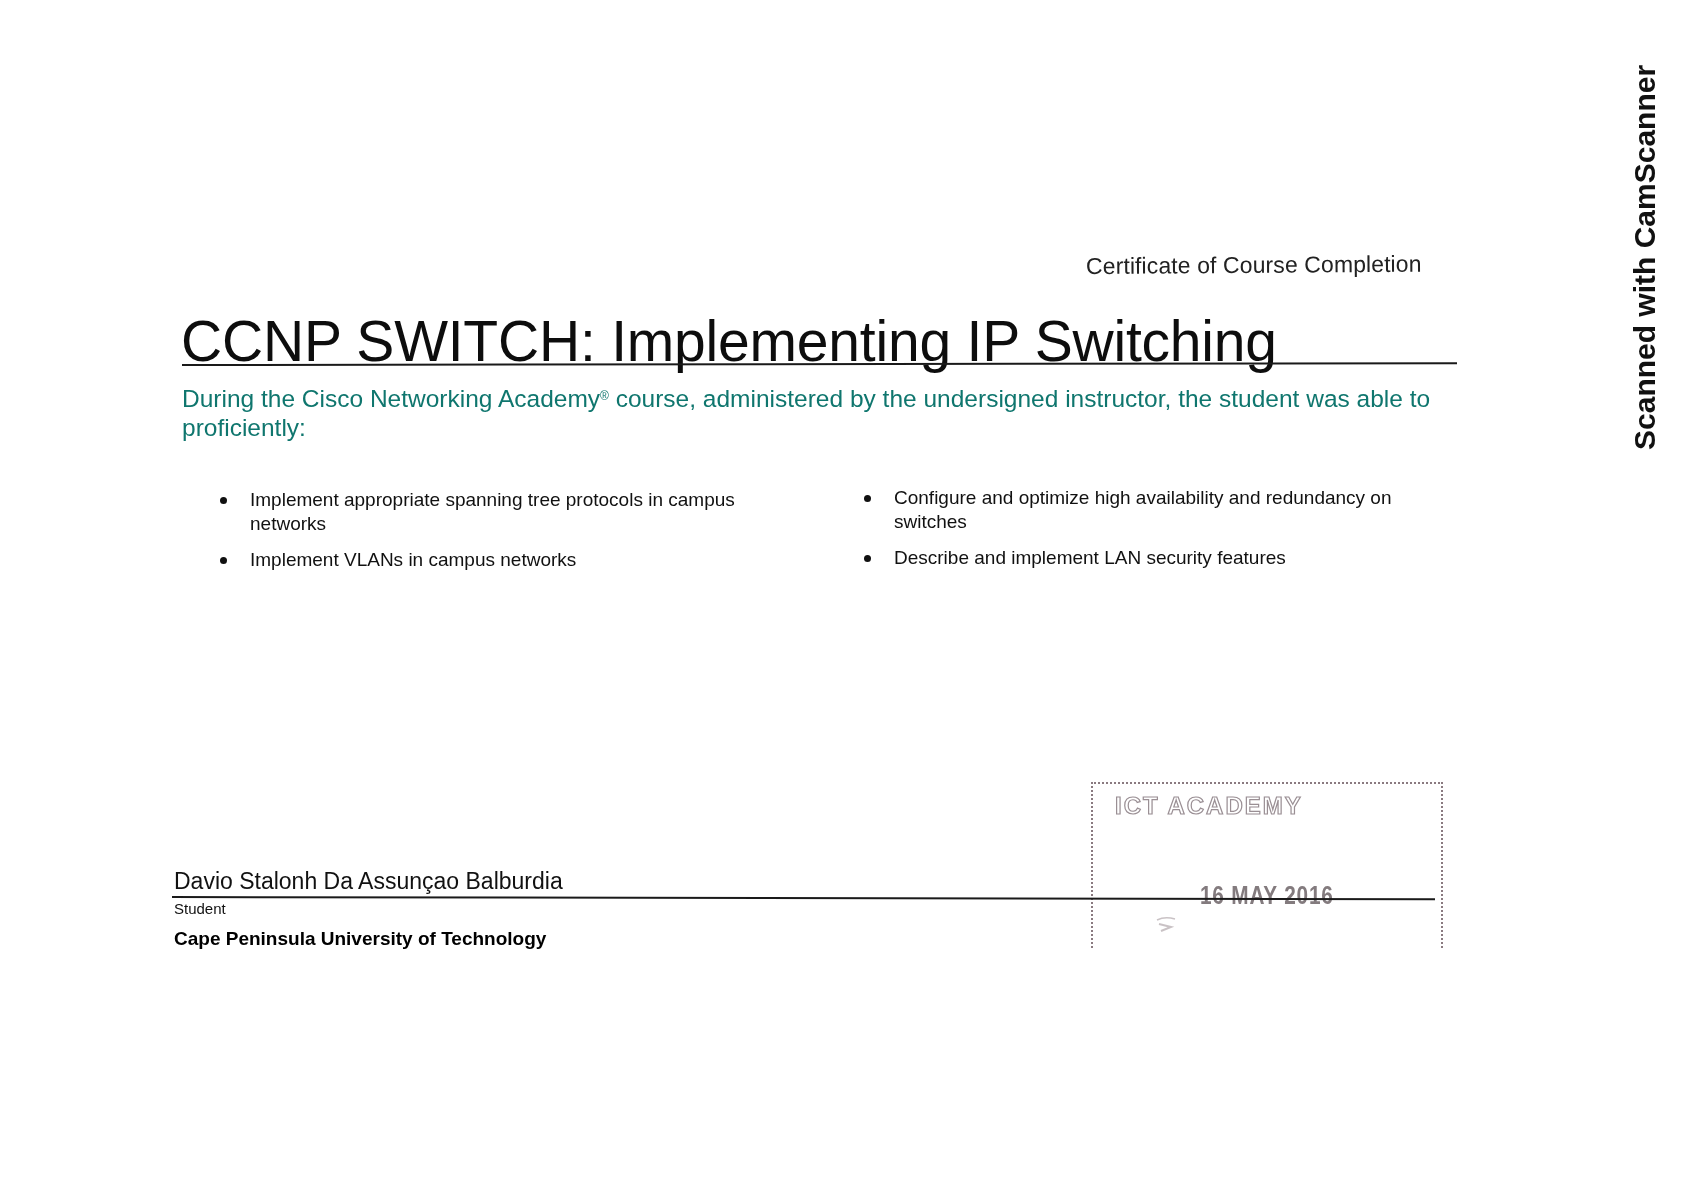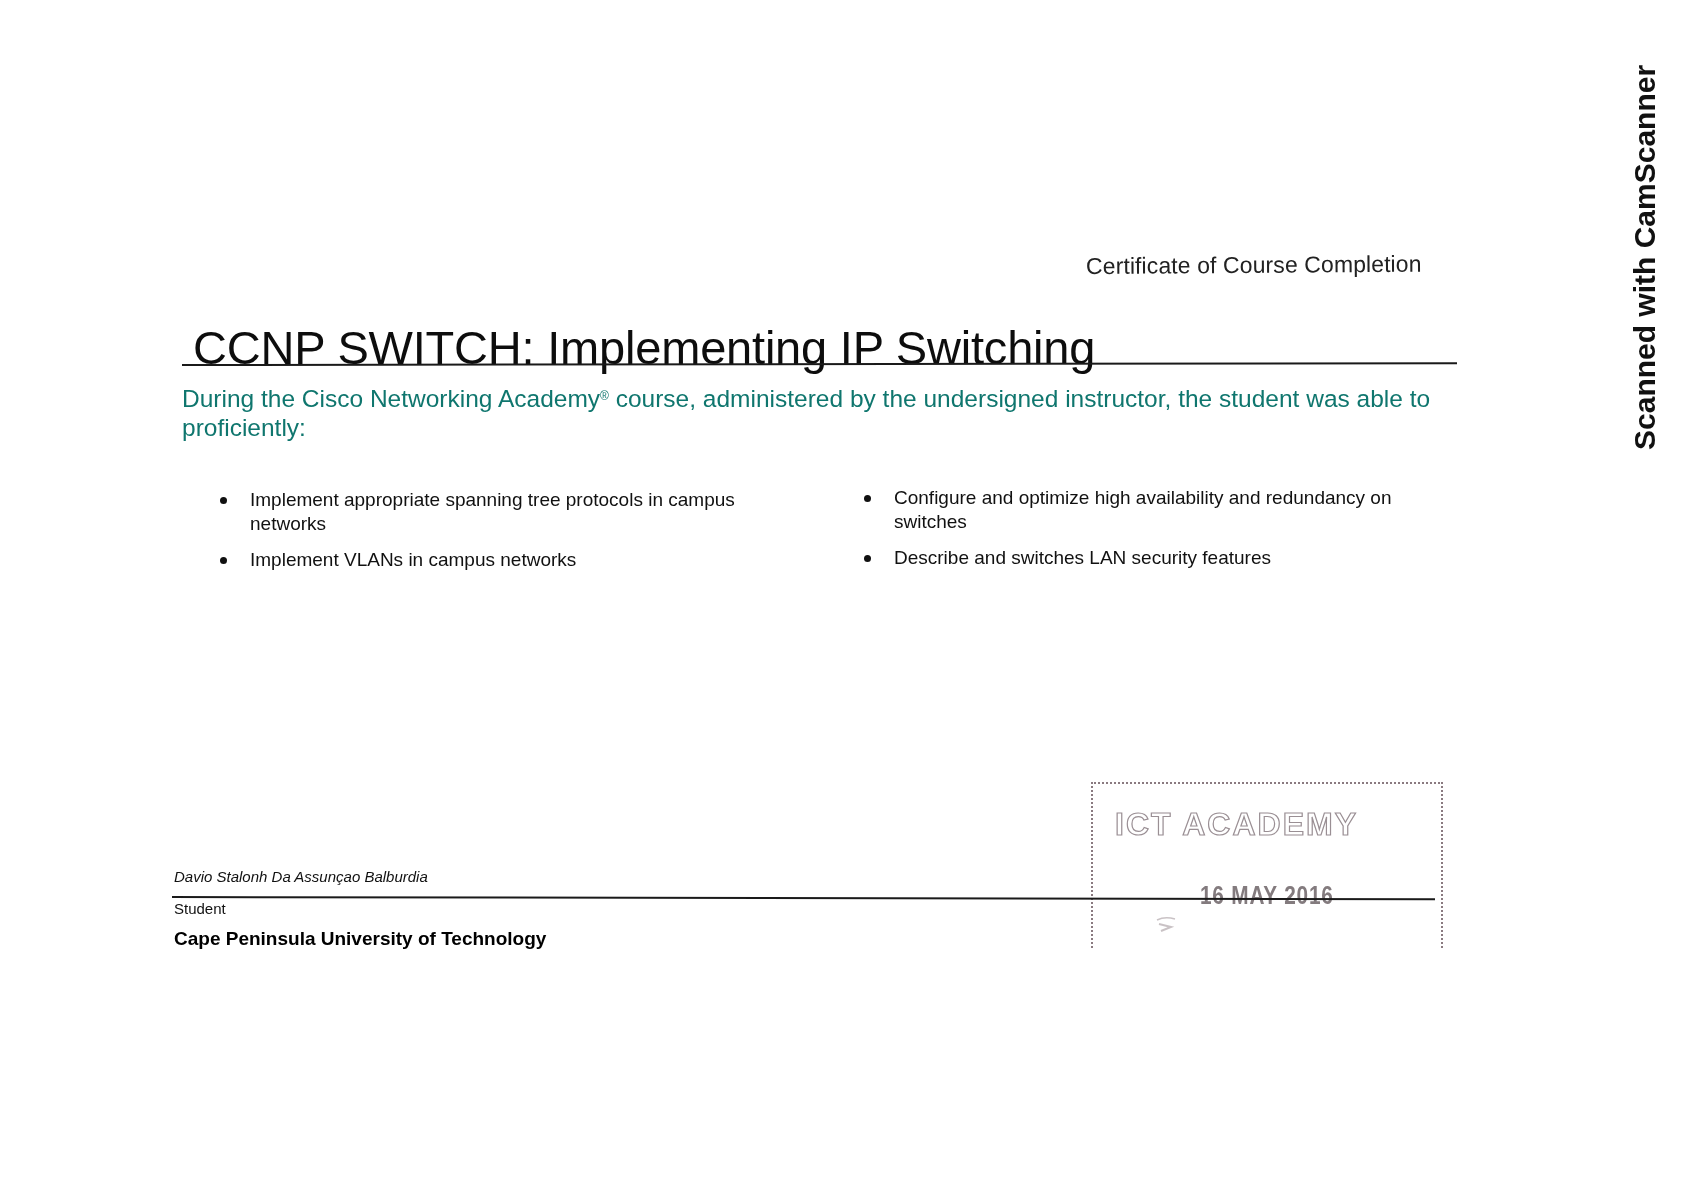--- a/index.html
+++ b/index.html
@@ -23,24 +23,24 @@
       font-size: 23px;
       color: #222;
       letter-spacing: 0.1px;
       transform: rotate(-0.4deg);
       transform-origin: left center;
       white-space: nowrap;
     }
     .title {
       left: 181px;
       top: 308px;
-      font-size: 47px;
+      font-size: 57px;
       font-weight: normal;
       color: #0d0d0d;
-      margin: 12px;
+      margin: 0;
       white-space: nowrap;
       letter-spacing: -0.2px;
     }
     .title-rule {
       left: 182px;
       top: 364px;
       width: 1275px;
       height: 0;
       border-top: 2px solid #1a1a1a;
       transform: rotate(-0.08deg);
@@ -91,24 +91,23 @@
     }
     .bullets-right {
       left: 864px;
       top: 486px;
       width: 580px;
     }
 
     .student-name {
       left: 174px;
       top: 868px;
-      font-size: 15px;
-      color: #111;
-      white-space: nowrap;
-      font-style: italic;
+      font-size: 23px;
+      color: #111;
+      white-space: nowrap;
     }
     .sign-rule {
       left: 172px;
       top: 896px;
       width: 1263px;
       height: 0;
       border-top: 2px solid #1a1a1a;
       transform: rotate(0.1deg);
       transform-origin: left center;
     }
@@ -133,22 +132,22 @@
       width: 352px;
       height: 166px;
       border-left: 2px dotted #8a7a80;
       border-right: 2px dotted #8a7a80;
       border-top: 2px dotted #8a7a80;
       box-sizing: border-box;
     }
     .stamp-title {
       position: absolute;
       left: 22px;
-      top: 22px;
-      font-size: 32px;
+      top: 8px;
+      font-size: 24px;
       font-weight: bold;
       letter-spacing: 2px;
       color: transparent;
       -webkit-text-stroke: 1.2px #9a8f94;
       white-space: nowrap;
     }
     .stamp-date {
       position: absolute;
       left: 107px;
       top: 96px;
@@ -203,21 +202,21 @@
   </li>
 </ul>
 
 <ul class="abs bullets bullets-right">
   <li>
     <span class="dot"></span>
     <span>Configure and optimize high availability and redundancy on switches</span>
   </li>
   <li>
     <span class="dot"></span>
-    <span>Describe and switches LAN security features</span>
+    <span>Describe and implement LAN security features</span>
   </li>
 </ul>
 
 <div class="abs stamp">
   <div class="stamp-title">ICT ACADEMY</div>
   <div class="stamp-date">16 MAY 2016</div>
   <svg class="stamp-smudge" viewBox="0 0 24 20">
     <path d="M2 6 Q10 2 20 5" stroke="#8a7a80" stroke-width="1.5" fill="none"></path>
     <path d="M4 10 L16 13 L6 17" stroke="#8a7a80" stroke-width="2" fill="none"></path>
   </svg>

